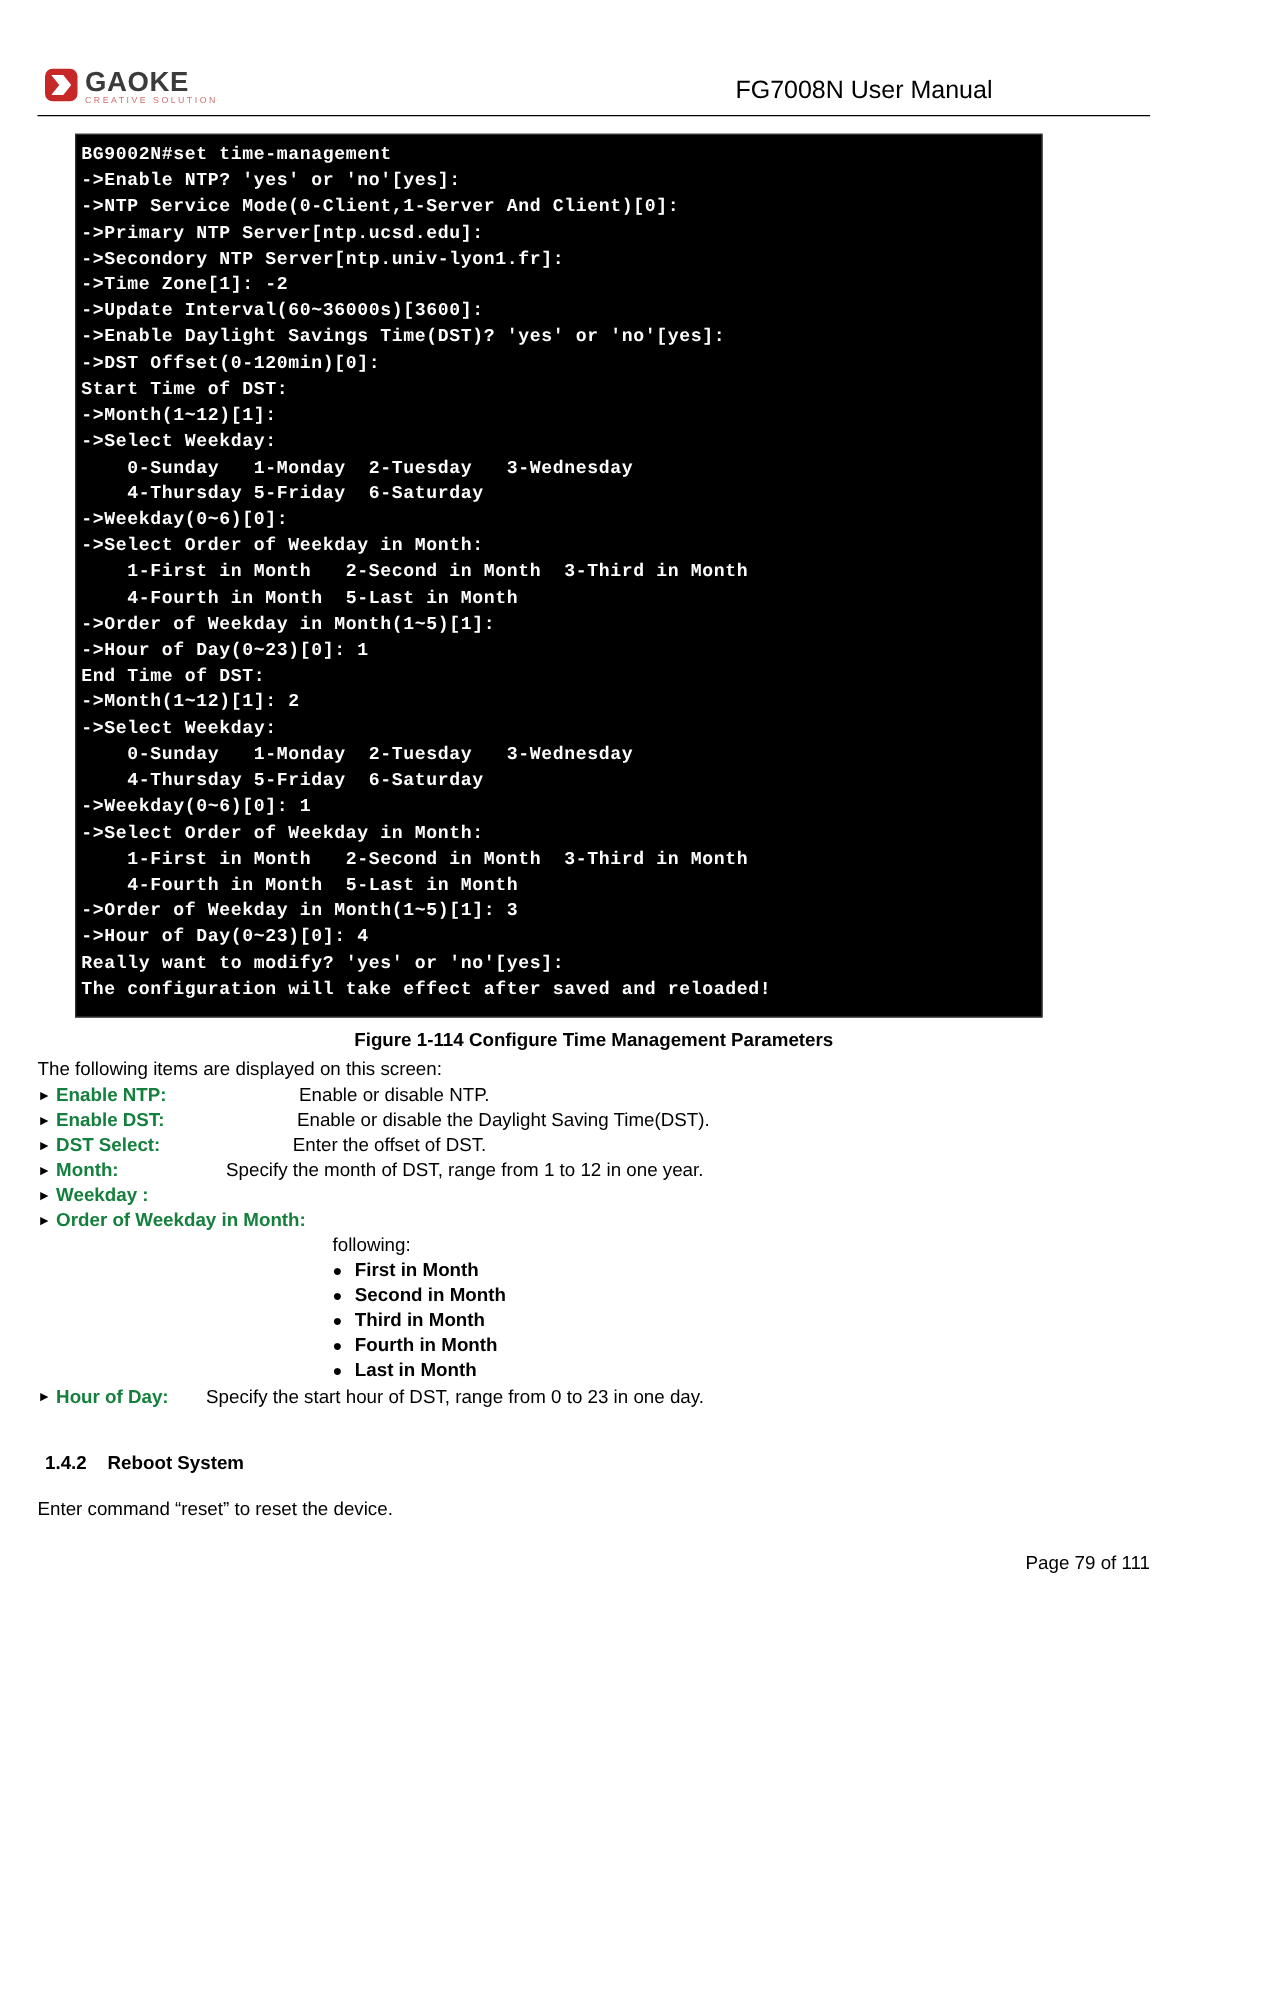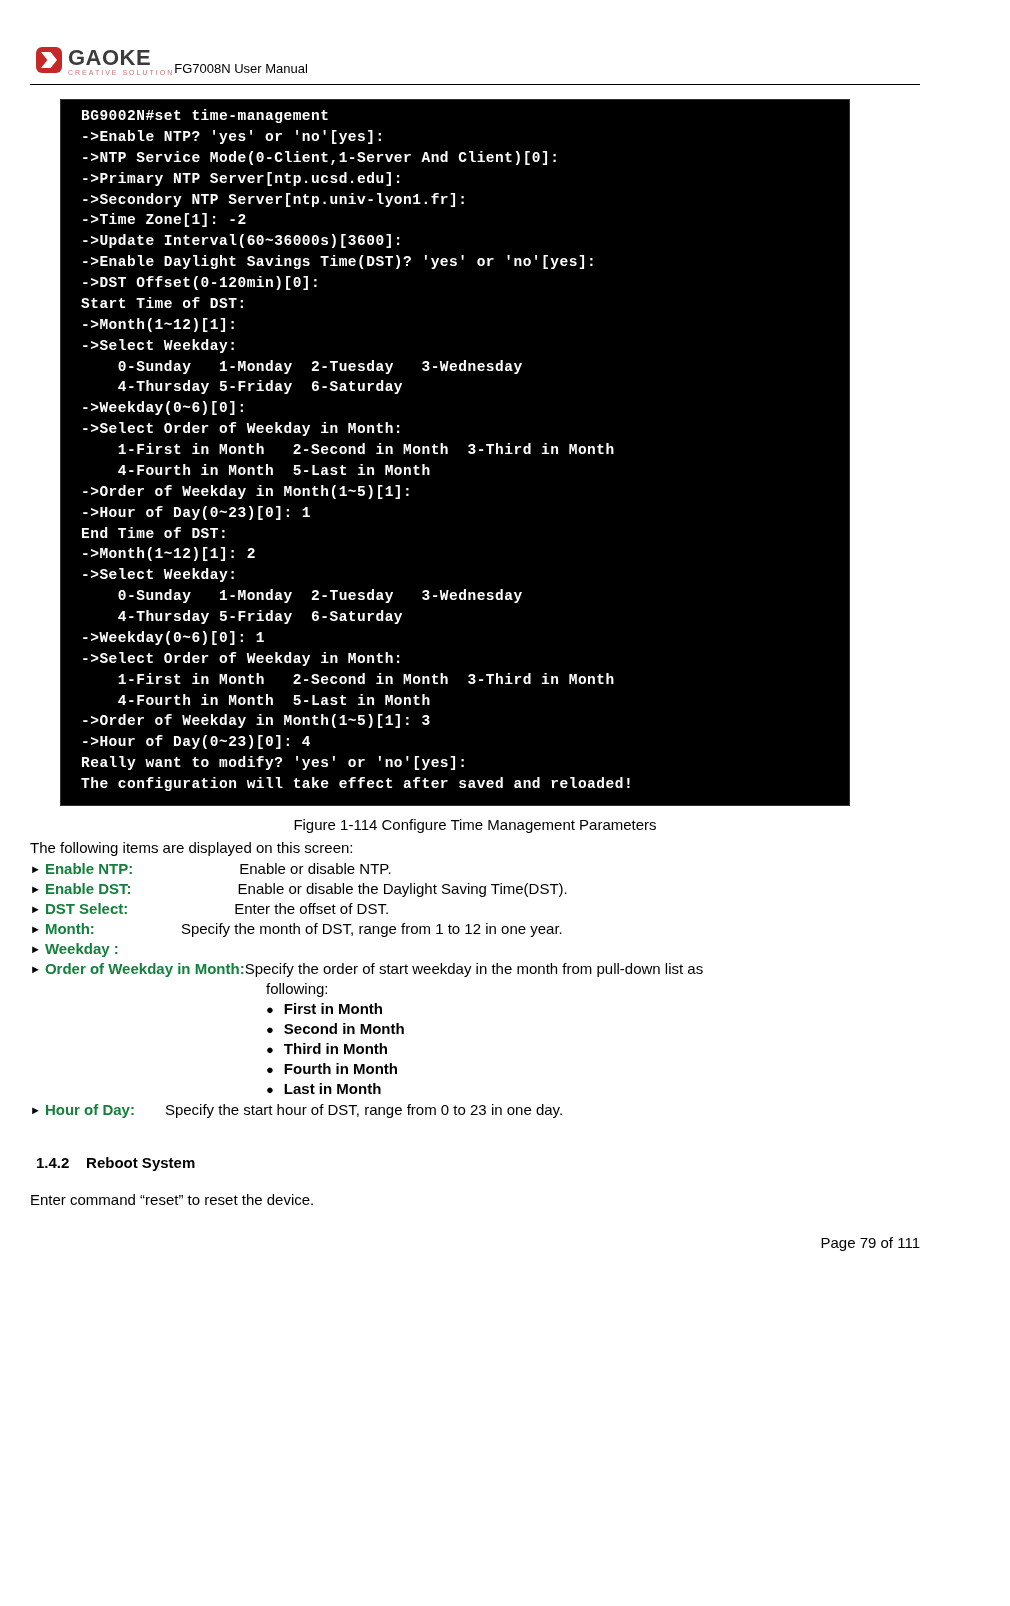--- a/index.html
+++ b/index.html
@@ -43,49 +43,49 @@
     font-weight: 900;
     letter-spacing: 0.5px;
     color: #3b3b3b;
   }
   .logo-tag {
     font-size: 7px;
     letter-spacing: 2px;
     color: #d07070;
   }
   .doc-title {
-    font-size: 13px;
-    text-align: left;
+    font-size: 20px;
+    text-align: right;
     flex: 1;
     padding-right: 120px; 
     margin-top: 41px;
   }
   .hr-line {
     border: 0;
     border-top: 1.5px solid #000;
     margin: 4px 0 14px 0;
   }
   .terminal {
     margin: 0 0 10px 30px;
     width: 760px;
     background: #000;
     color: #fff;
     font-family: "Courier New", Courier, monospace;
     font-size: 14.5px;
     font-weight: bold;
     line-height: 1.44;
-    padding: 6px 8px 10px 20px;
+    padding: 6px 8px 10px 4px;
     white-space: pre;
     overflow: hidden;
     border: 1px solid #333;
     letter-spacing: 0.5px;
   }
   .fig-caption {
     text-align: center;
-    font-weight: normal;
+    font-weight: bold;
     font-size: 15px;
     margin: 8px 0 6px 0;
   }
   .intro-line { margin: 4px 0; }
   .param-row {
     display: flex;
     align-items: baseline;
     margin: 3px 0;
   }
   .tri {
@@ -218,21 +218,20 @@
 
 <div class="param-row">
   <span class="tri">►</span>
   <span class="param-label">Weekday :</span>
   <span class="gap-160"></span>
 </div>
 
 <div class="param-row">
   <span class="tri">►</span>
   <span class="param-label">Order of Weekday in Month:</span>
-  <span class="param-desc"> Specify the order of start weekday in the month from pull-down list as</span>
 </div>
 
 <div class="indent-following">following:</div>
 
 <div class="bullet-list">
   <div class="bullet-row">
     <span class="dot">●</span>
     <span class="bullet-text">First in Month</span>
   </div>
   <div class="bullet-row">

